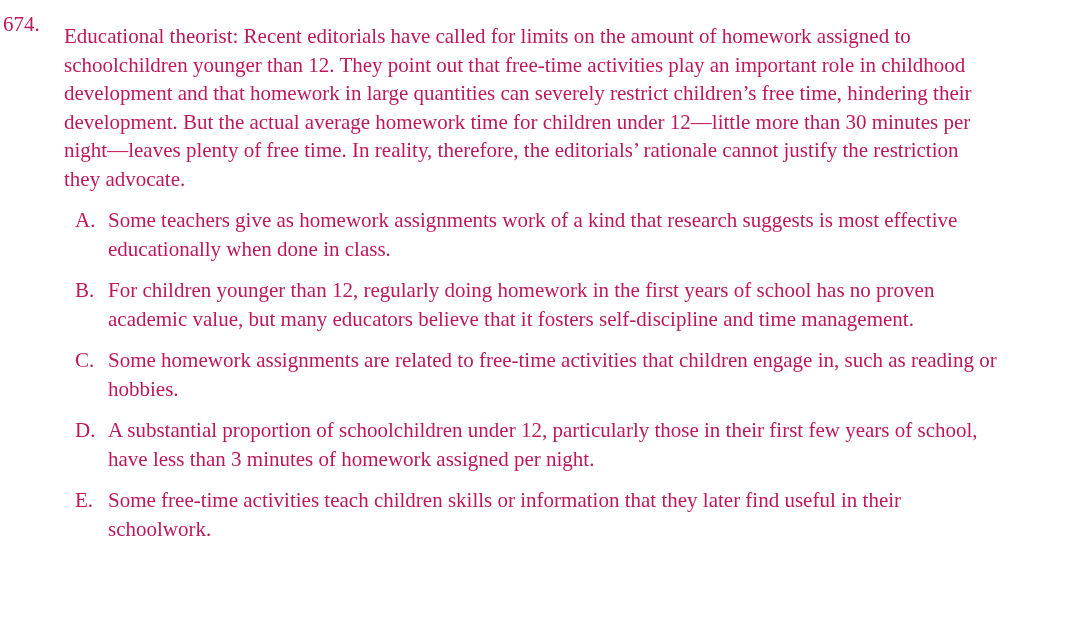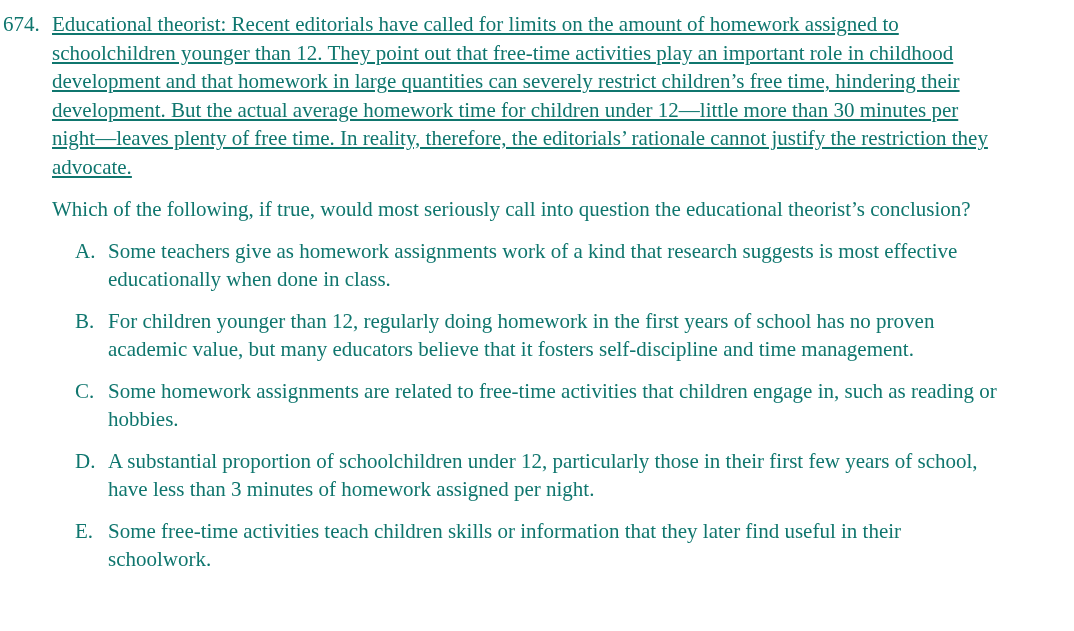--- a/index.html
+++ b/index.html
@@ -8,21 +8,21 @@
     width: 1074px;
     height: 631px;
     background: #ffffff;
     overflow: hidden;
   }
 
   .page {
     width: 1074px;
     height: 631px;
     background: #ffffff;
-    color: #0f766e;
+    color: #be185d;
     font-family: "Liberation Serif", "DejaVu Serif", serif;
     font-size: 21px;
     line-height: 28.5px;
     padding: 10px 0 0 3px;
   }
 
   .question-row {
     display: grid;
     grid-template-columns: 49px 952px;
     align-items: start;
@@ -30,22 +30,21 @@
 
   .q-number {
     white-space: nowrap;
   }
 
   .q-content {
     width: 952px;
   }
 
   .passage {
-    margin: 0;
-    text-decoration: underline;
+    margin: 12px;
   }
 
   .stem {
     margin-top: 14px;
   }
 
   .options {
     display: block;
   }
 
@@ -67,21 +66,20 @@
   }
 </style>
 </head>
 <body>
 
 <div class="page">
   <div class="question-row">
     <span class="q-number">674.</span>
     <div class="q-content">
       <p class="passage">Educational theorist: Recent editorials have called for limits on the amount of homework assigned to schoolchildren younger than 12. They point out that free-time activities play an important role in childhood development and that homework in large quantities can severely restrict children’s free time, hindering their development. But the actual average homework time for children under 12—little more than 30 minutes per night—leaves plenty of free time. In reality, therefore, the editorials’ rationale cannot justify the restriction they advocate.</p>
-      <p class="stem">Which of the following, if true, would most seriously call into question the educational theorist’s conclusion?</p>
       <div class="options">
         <div class="option-row">
           <span class="option-label">A.</span>
           <span class="option-text">Some teachers give as homework assignments work of a kind that research suggests is most effective educationally when done in class.</span>
         </div>
         <div class="option-row">
           <span class="option-label">B.</span>
           <span class="option-text">For children younger than 12, regularly doing homework in the first years of school has no proven academic value, but many educators believe that it fosters self-discipline and time management.</span>
         </div>
         <div class="option-row">

